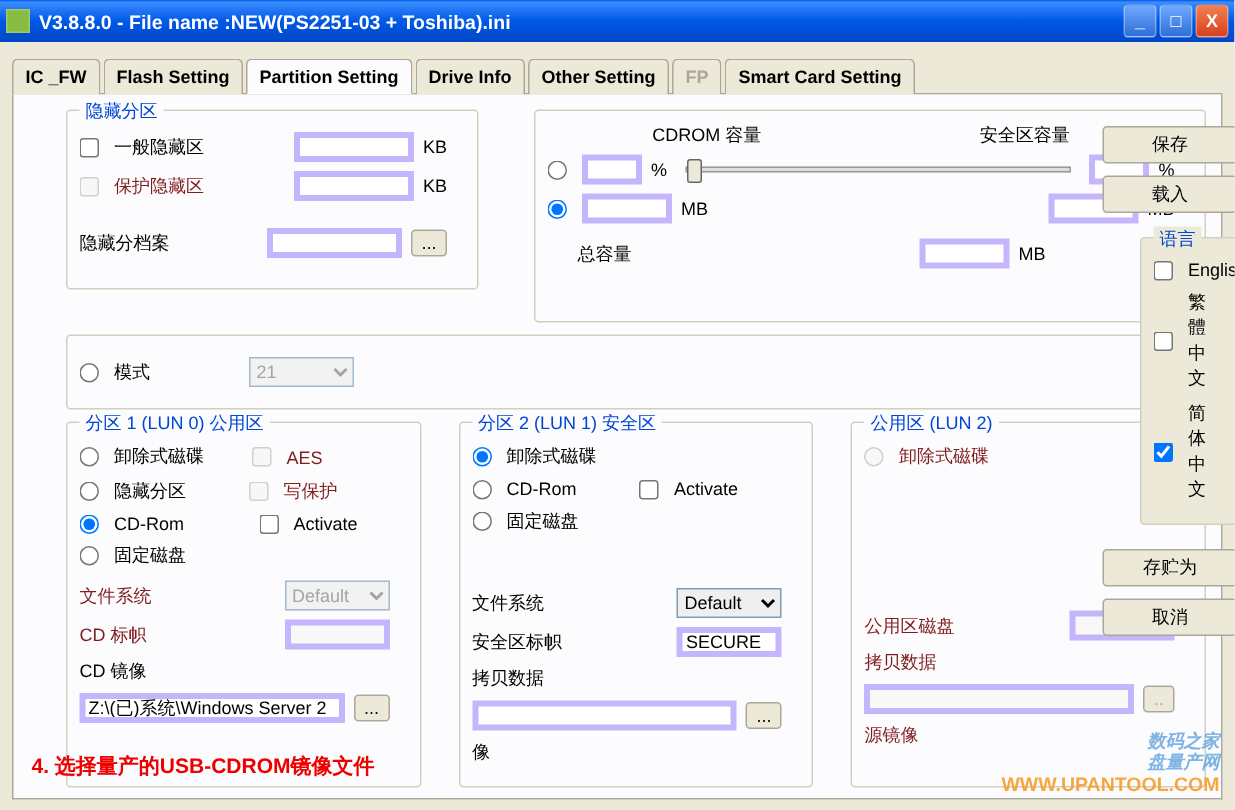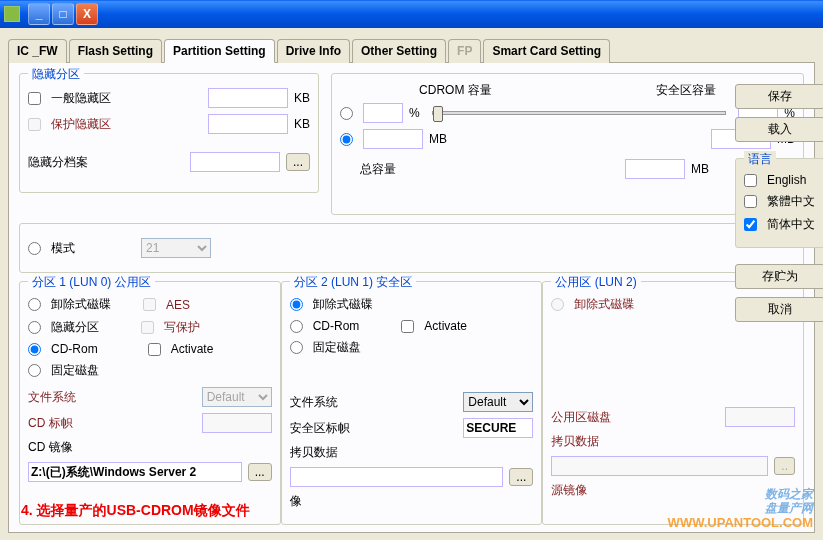--- a/index.html
+++ b/index.html
@@ -14,25 +14,25 @@
 
 .content { padding: 4px 8px 8px 8px; background: #ece9d8; position: relative; }
 
 .tabs { display: flex; margin-top: 6px; border-bottom: 1px solid #aca899; font-weight: bold; }
 .tab { padding: 4px 8px; background: #ece9d8; border: 1px solid #aca899; border-bottom: none; margin-right: 2px; border-radius: 4px 4px 0 0; cursor: pointer; position: relative; top: 1px; }
 .tab.active { background: #fcfcfe; border-bottom: 1px solid #fcfcfe; z-index: 2; }
 .tab.disabled { color: #aca899; }
 
 .panel { background: #fcfcfe; border: 1px solid #aca899; border-top: none; padding: 10px; height: 470px; position: relative; }
 
-.group { border: 1px solid #d0d0bf; border-radius: 3px; padding: 14px 8px 8px 8px; margin-bottom: 8px; position: relative; }
+.group { border: 1px solid #d0d0bf; border-radius: 3px; padding: 14px 20px 8px 8px; margin-bottom: 8px; position: relative; margin-left: 25px; }
 .group-title { position: absolute; top: -8px; left: 8px; background: #fcfcfe; padding: 0 4px; color: #0046d5; }
 
 .row { display: flex; align-items: center; margin-bottom: 6px; gap: 6px; }
-input[type=text], input.ip { height: 20px; border: 1px solid #c4b5fd; padding: 0 2px; font-size: 12px; font-weight: bold; }
+input[type=text], input.ip { height: 20px; border: 4px solid #c4b5fd; padding: 0 2px; font-size: 12px; }
 input.ip { width: 80px; }
 input[type=checkbox], input[type=radio] { margin-right: 4px; }
 label { font-size: 12px; }
 .disabled { color: #7f1d1d; }
 select { height: 20px; border: 1px solid #7f9db9; font-size: 12px; }
 
 .btn { padding: 3px 18px; border: 1px solid #aca899; background: #ece9d8; border-radius: 3px; cursor: pointer; }
 .btn.small { padding: 1px 6px; }
 
 .side { position: absolute; right: -2px; top: 56px; width: 90px; display: flex; flex-direction: column; gap: 8px; }
@@ -50,20 +50,21 @@
 .watermark { position: absolute; right: 10px; bottom: 10px; font-size: 20px; color: #6aa7e0; font-style: italic; font-weight: bold; opacity: 0.85; text-align: right; line-height: 1.2; pointer-events: none; }
 .watermark .url { color: #f89820; font-size: 13px; font-style: normal; }
 
 .red-note { position: absolute; bottom: 12px; left: 12px; color: #e00; font-size: 14px; font-weight: bold; }
 </style>
 </head>
 <body>
 
 <div class="titlebar">
   <div class="icon"></div>
+  <div class="title">V3.8.8.0 - File name :NEW(PS2251-03 + Toshiba).ini</div>
   <div class="winbtn min">_</div>
   <div class="winbtn max">□</div>
   <div class="winbtn close">X</div>
 </div>
 
 <div class="content">
   <div class="tabs">
     <div class="tab">IC _FW</div>
     <div class="tab">Flash Setting</div>
     <div class="tab active">Partition Setting</div>

